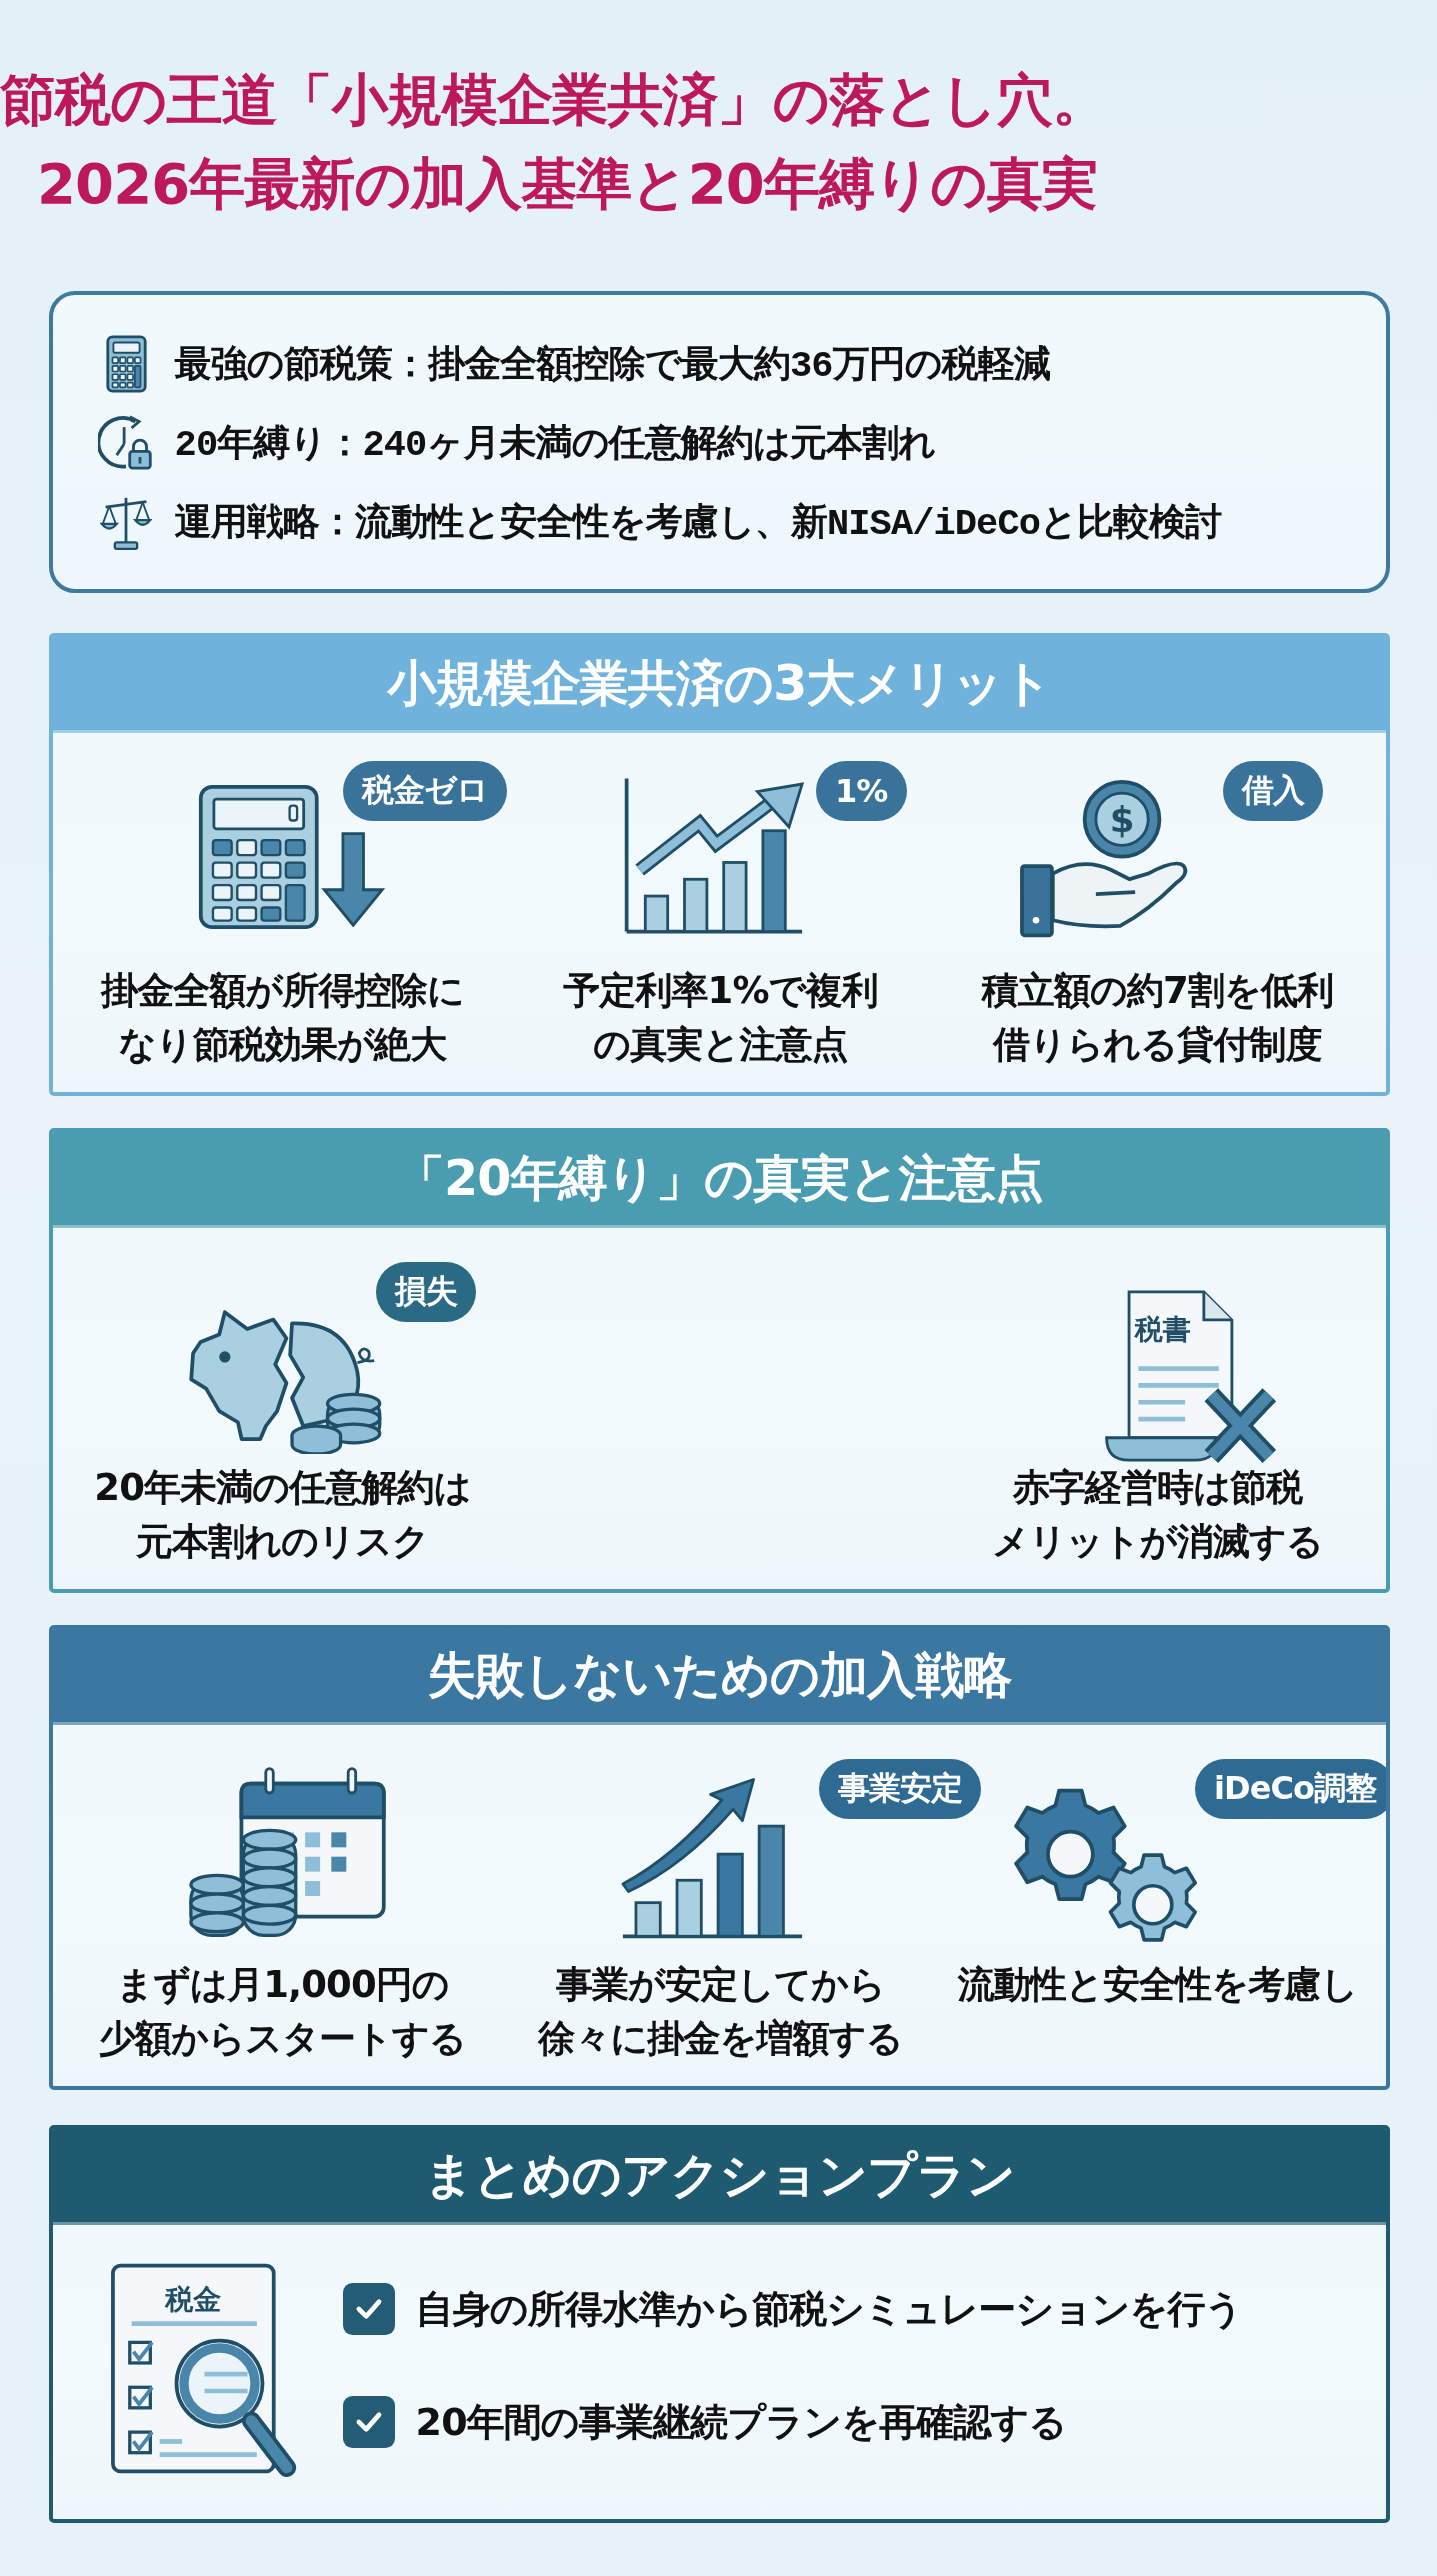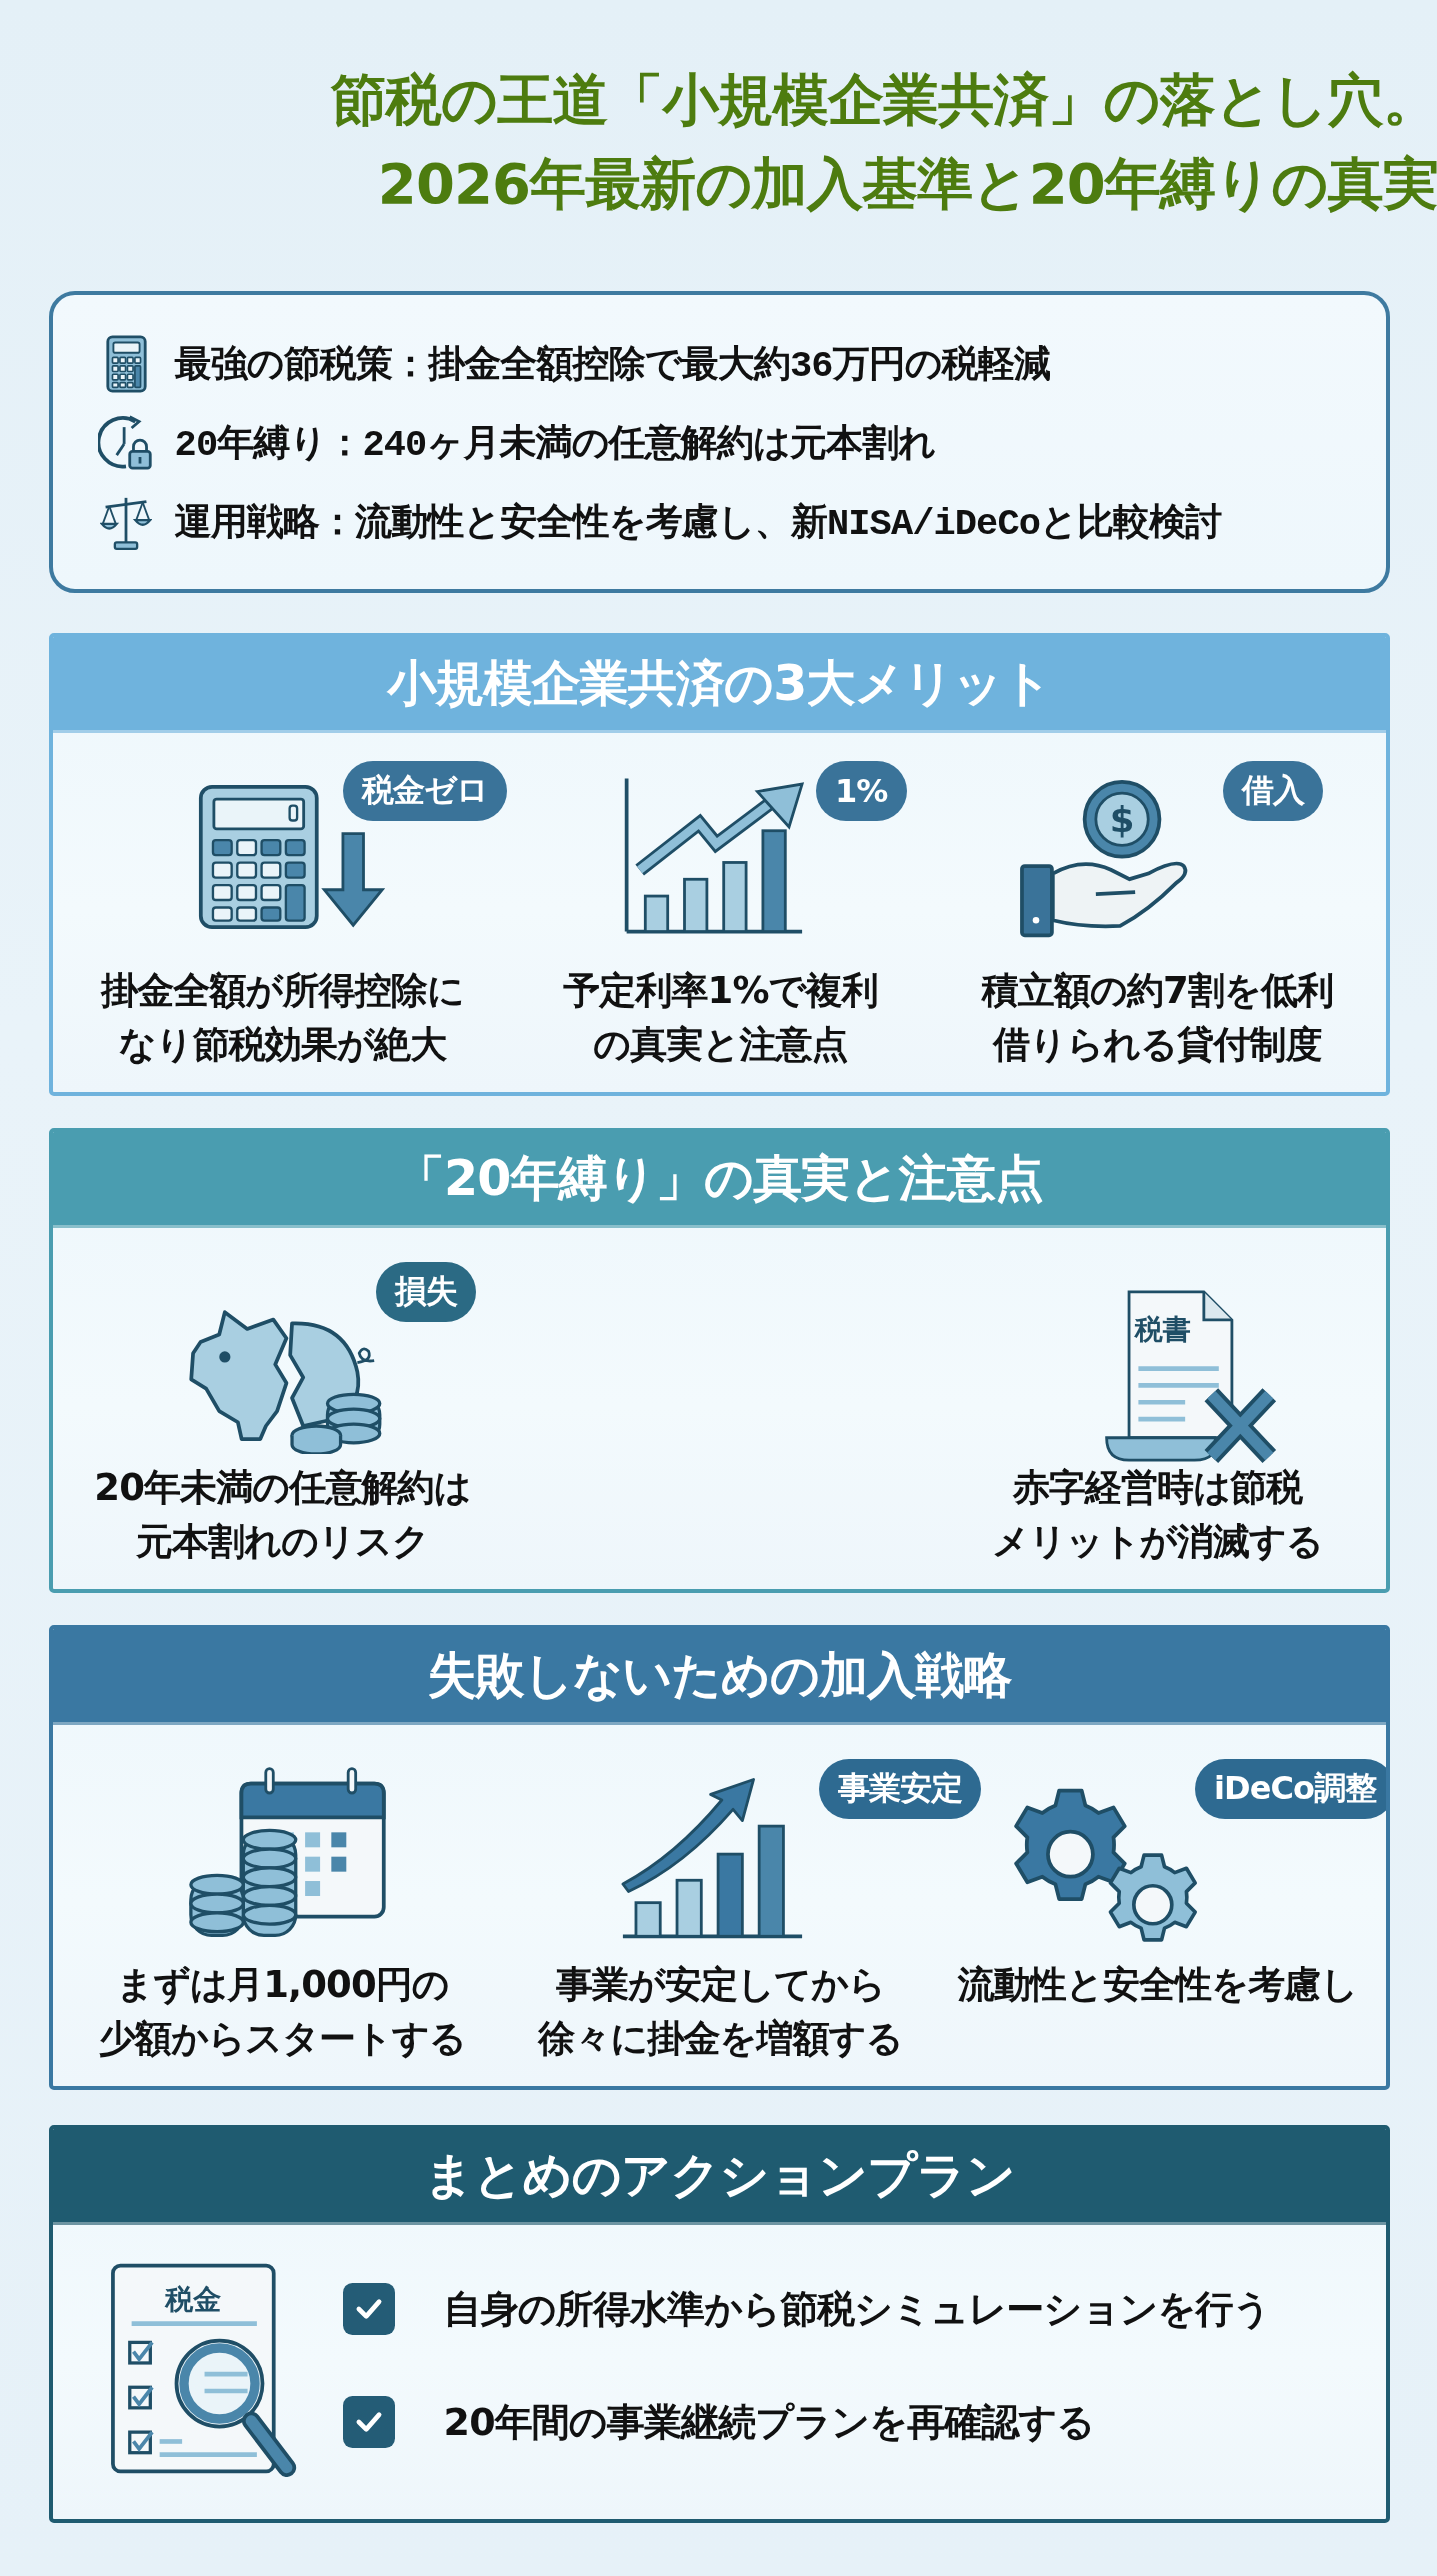--- a/index.html
+++ b/index.html
@@ -6,22 +6,22 @@
     html, body { width: 1438px; height: 2576px; }
     body {
       background: linear-gradient(180deg, #e4f0f7 0%, #e9f3f9 40%, #e6f1f8 100%);
       font-family: "DejaVu Sans", "Liberation Sans", sans-serif;
       color: #111;
       position: relative;
       overflow: hidden;
     }
     .page-title {
       position: absolute; left: 0; top: 58px; width: 1438px;
-      text-align: right; font-weight: bold; font-size: 56px; line-height: 84px;
-      letter-spacing: -0.9px; color: #4d7c0f;
+      text-align: left; font-weight: bold; font-size: 56px; line-height: 84px;
+      letter-spacing: -0.9px; color: #be185d;
     }
     .page-title .line { display: block; white-space: nowrap; }
     .page-title .line2 { padding-left: 37px; }
 
     
     .summary-box {
       position: absolute; left: 49px; top: 291px; width: 1341px; height: 302px;
       border: 4.7px solid #3e7aa0; border-radius: 26px;
       background: linear-gradient(180deg, #f2f9fd 0%, #eef7fc 100%);
     }
@@ -49,21 +49,21 @@
       position: absolute; left: 0; width: 431px; text-align: center;
       font-size: 37px; font-weight: bold; line-height: 54px; letter-spacing: -0.9px; white-space: nowrap;
     }
     .badge {
       position: absolute; height: 60px; padding: 0 19px; border-radius: 30px;
       color: #fff; font-weight: bold; font-size: 32px; display: flex; align-items: center; justify-content: center;
       white-space: nowrap; letter-spacing: -0.9px;
     }
 
     
-    .check-item { position: absolute; left: 290px; display: flex; align-items: center; gap: 28px; }
+    .check-item { position: absolute; left: 290px; display: flex; align-items: center; }
     .check-box {
       width: 52px; height: 52px; border-radius: 9.4px; background: #245c76;
       display: flex; align-items: center; justify-content: center;
     }
     .check-item .label { margin-left: 20.6px; font-size: 38px; font-weight: bold; white-space: nowrap; letter-spacing: -0.9px; }
   </style>
 </head>
 <body>
 
 <h1 class="page-title">

